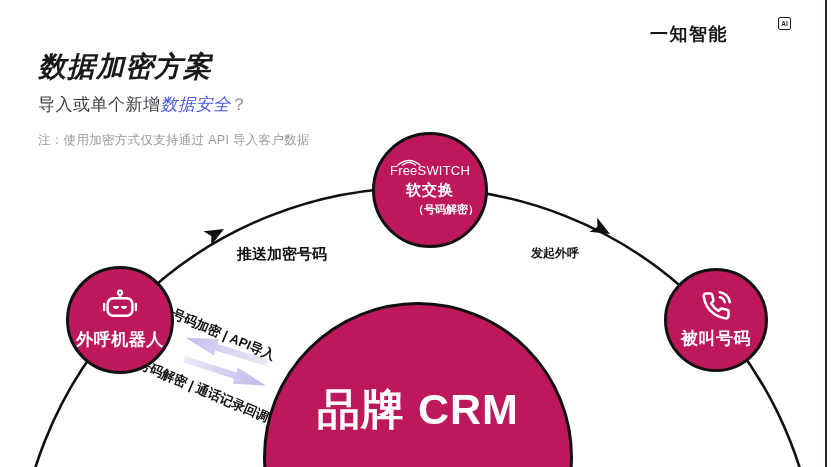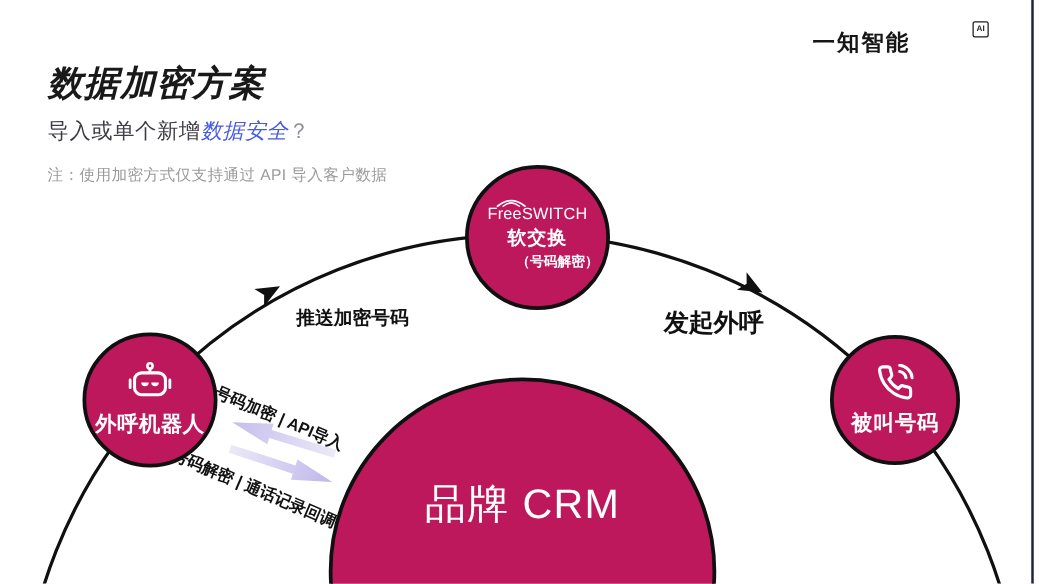--- a/index.html
+++ b/index.html
@@ -27,21 +27,21 @@
 
   
   .edge-line{left:825px;top:0;width:2px;height:467px;background:#23234a;}
 
   
   #wires{left:0;top:0;z-index:1;}
 
   
   .edge-label{z-index:2;font-weight:700;color:#111;white-space:nowrap;}
   .lbl-push{left:237px;top:245px;font-size:15px;}
-  .lbl-outbound{left:531px;top:245px;font-size:20px;}
+  .lbl-outbound{left:531px;top:245px;font-size:12px;}
   .lbl-encrypt{left:176px;top:305px;font-size:13px;transform:rotate(23deg);transform-origin:left top;}
   .lbl-decrypt{left:142px;top:355px;font-size:13px;transform:rotate(23deg);transform-origin:left top;}
 
   
   .node{
     z-index:3;border-radius:50%;background:#be185d;border:3px solid #101010;
     display:flex;flex-direction:column;align-items:center;justify-content:center;
     color:#fff;text-align:center;box-sizing:border-box;
   }
   .node-switch{left:372px;top:132px;width:116px;height:116px;}
@@ -49,21 +49,21 @@
   .fs-arc{position:absolute;left:5px;top:-6px;}
   .node-switch .fs-line2{font-size:15px;font-weight:700;margin-top:3px;letter-spacing:1px;}
   .node-switch .fs-line3{font-size:11px;font-weight:700;margin-top:2px;margin-left:32px;}
   .node-robot{left:66px;top:266px;width:108px;height:108px;}
   .node-callee{left:664px;top:268px;width:104px;height:104px;}
   .node-label{font-size:17px;font-weight:700;margin-top:6px;letter-spacing:0.5px;}
   .node-crm{
     left:263px;top:302px;width:310px;height:310px;
     justify-content:flex-start;padding-top:76px;
   }
-  .crm-text{font-size:33px;font-weight:400;letter-spacing:1px;text-align:right;}
+  .crm-text{font-size:43px;font-weight:700;letter-spacing:1px;text-align:right;}
 </style>
 </head>
 <body>
 
 <svg id="wires" class="abs" width="831" height="467" viewBox="0 0 831 467">
   <defs>
     <linearGradient id="lavL" x1="1" y1="0" x2="0" y2="0">
       <stop offset="0" stop-color="#ece9f8"></stop>
       <stop offset="1" stop-color="#c4beec"></stop>
     </linearGradient>

